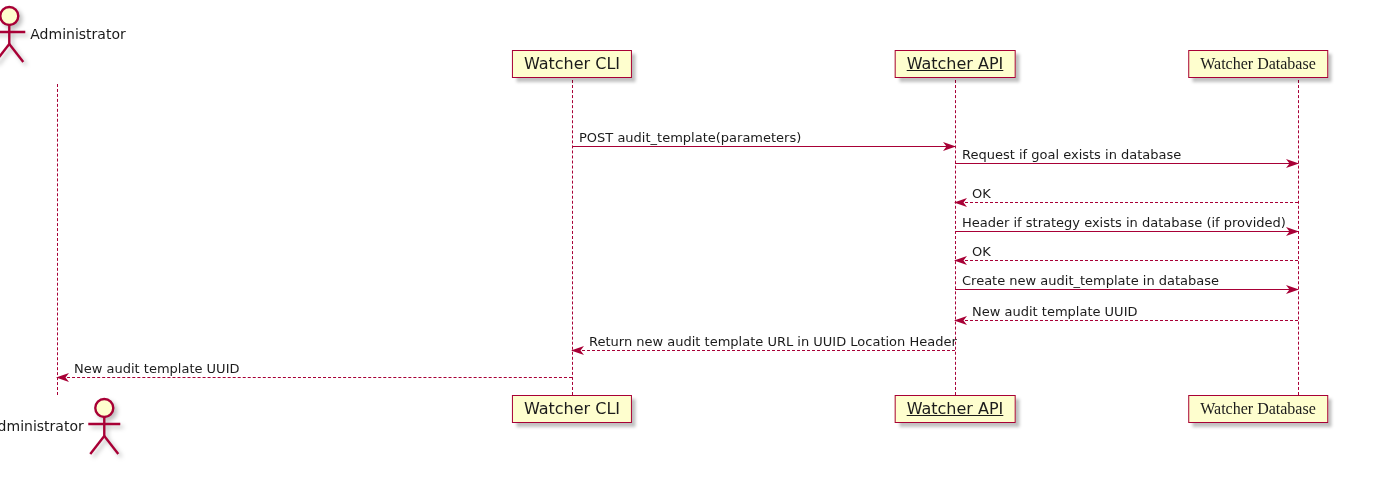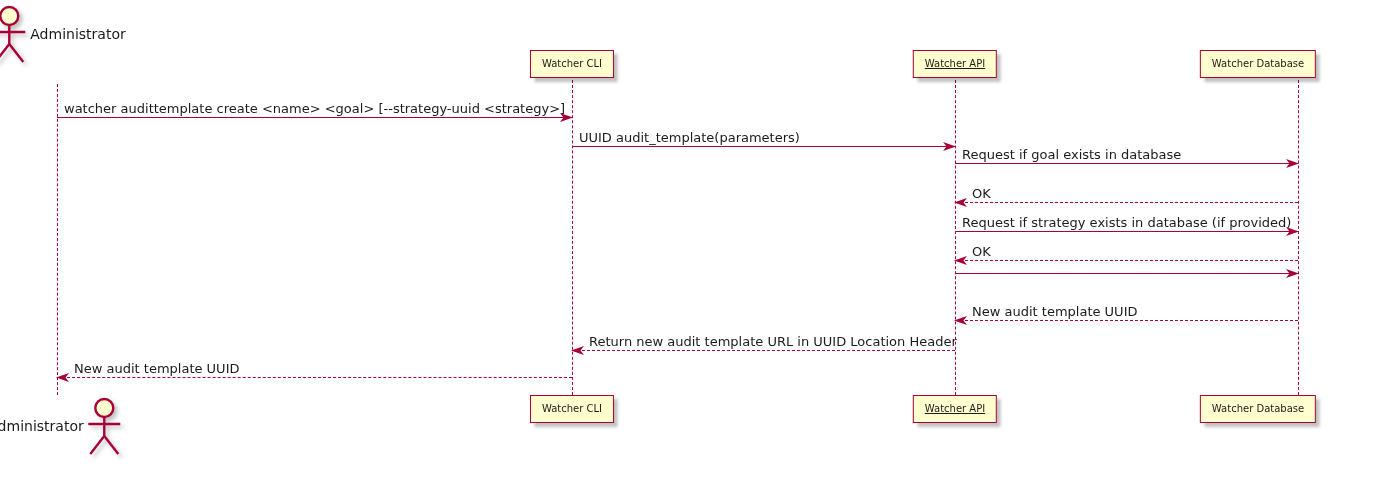--- a/index.html
+++ b/index.html
@@ -24,29 +24,29 @@
   .ll-db{left:1298px;top:80px;height:315px;}
 
   
   .participant{
     position:absolute;
     transform:translateX(-50%);
     background:#FEFECE;
     border:1.6px solid #A80036;
     box-shadow:4px 4px 3px rgba(0,0,0,0.25);
     padding:4px 11px 5px 11px;
-    font-size:10px;
+    font-size:16px;
     line-height:17px;
     white-space:nowrap;
   }
   .row-top{top:50px;}
   .row-bottom{top:395px;}
   .p-cli{left:572px;}
   .p-api{left:955px;text-decoration:underline;}
-  .p-db{left:1258px;}
+  .p-db{left:1258px;font-family:Liberation Serif, serif;}
 
   
   .actor{
     position:absolute;
     left:57px;
     transform:translateX(-50%);
     display:flex;flex-direction:row;align-items:center;
   }
   .actor-top{top:4px;}
   .actor-bottom{top:396px;}
@@ -109,33 +109,23 @@
   </div>
 
   <div class="participant row-top p-cli">Watcher CLI</div>
   <div class="participant row-top p-api">Watcher API</div>
   <div class="participant row-top p-db">Watcher Database</div>
 
   <div class="participant row-bottom p-cli">Watcher CLI</div>
   <div class="participant row-bottom p-api">Watcher API</div>
   <div class="participant row-bottom p-db">Watcher Database</div>
 
-  <div class="msg m1 right solid">
-    <span class="msg-label">watcher audittemplate create &lt;name&gt; &lt;goal&gt; [--strategy-uuid &lt;strategy&gt;]</span>
-    <div class="line">
-      <span class="head">
-        <svg width="13" height="9" viewBox="0 0 13 9">
-            <polygon points="0,0 13,4.5 0,9 3.5,4.5"></polygon>
-          </svg>
-      </span>
-    </div>
-  </div>
 
   <div class="msg m2 right solid">
-    <span class="msg-label">UUID audit_template(parameters)</span>
+    <span class="msg-label">POST audit_template(parameters)</span>
     <div class="line">
       <span class="head">
         <svg width="13" height="9" viewBox="0 0 13 9">
             <polygon points="0,0 13,4.5 0,9 3.5,4.5"></polygon>
           </svg>
       </span>
     </div>
   </div>
 
   <div class="msg m3 right solid">
@@ -154,21 +144,21 @@
     <div class="line">
       <span class="head">
         <svg width="13" height="9" viewBox="0 0 13 9">
             <polygon points="13,0 0,4.5 13,9 9.5,4.5"></polygon>
           </svg>
       </span>
     </div>
   </div>
 
   <div class="msg m5 right solid">
-    <span class="msg-label">Request if strategy exists in database (if provided)</span>
+    <span class="msg-label">Header if strategy exists in database (if provided)</span>
     <div class="line">
       <span class="head">
         <svg width="13" height="9" viewBox="0 0 13 9">
             <polygon points="0,0 13,4.5 0,9 3.5,4.5"></polygon>
           </svg>
       </span>
     </div>
   </div>
 
   <div class="msg m6 left dashed">
@@ -176,20 +166,21 @@
     <div class="line">
       <span class="head">
         <svg width="13" height="9" viewBox="0 0 13 9">
             <polygon points="13,0 0,4.5 13,9 9.5,4.5"></polygon>
           </svg>
       </span>
     </div>
   </div>
 
   <div class="msg m7 right solid">
+    <span class="msg-label">Create new audit_template in database</span>
     <div class="line">
       <span class="head">
         <svg width="13" height="9" viewBox="0 0 13 9">
             <polygon points="0,0 13,4.5 0,9 3.5,4.5"></polygon>
           </svg>
       </span>
     </div>
   </div>
 
   <div class="msg m8 left dashed">

